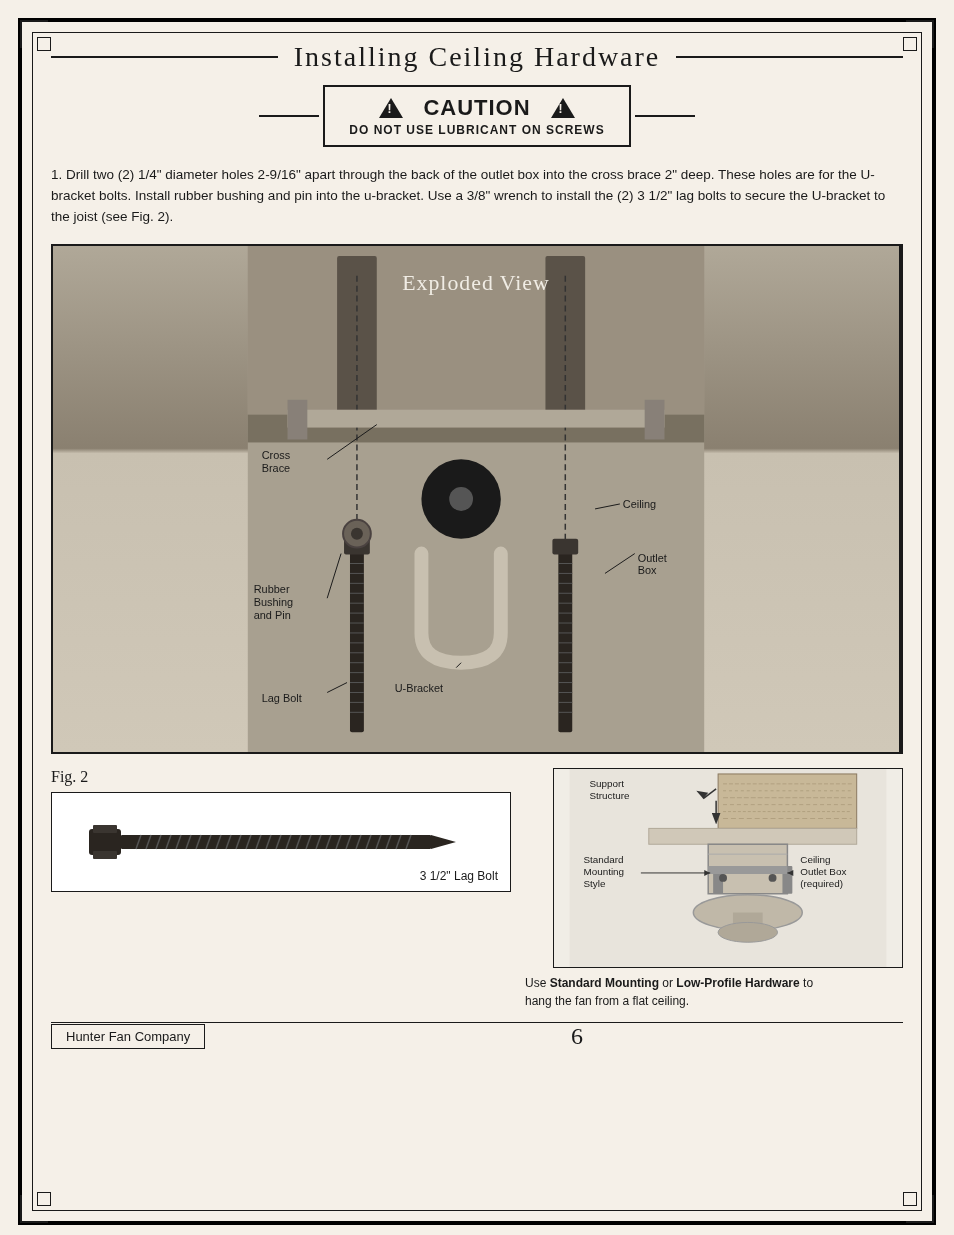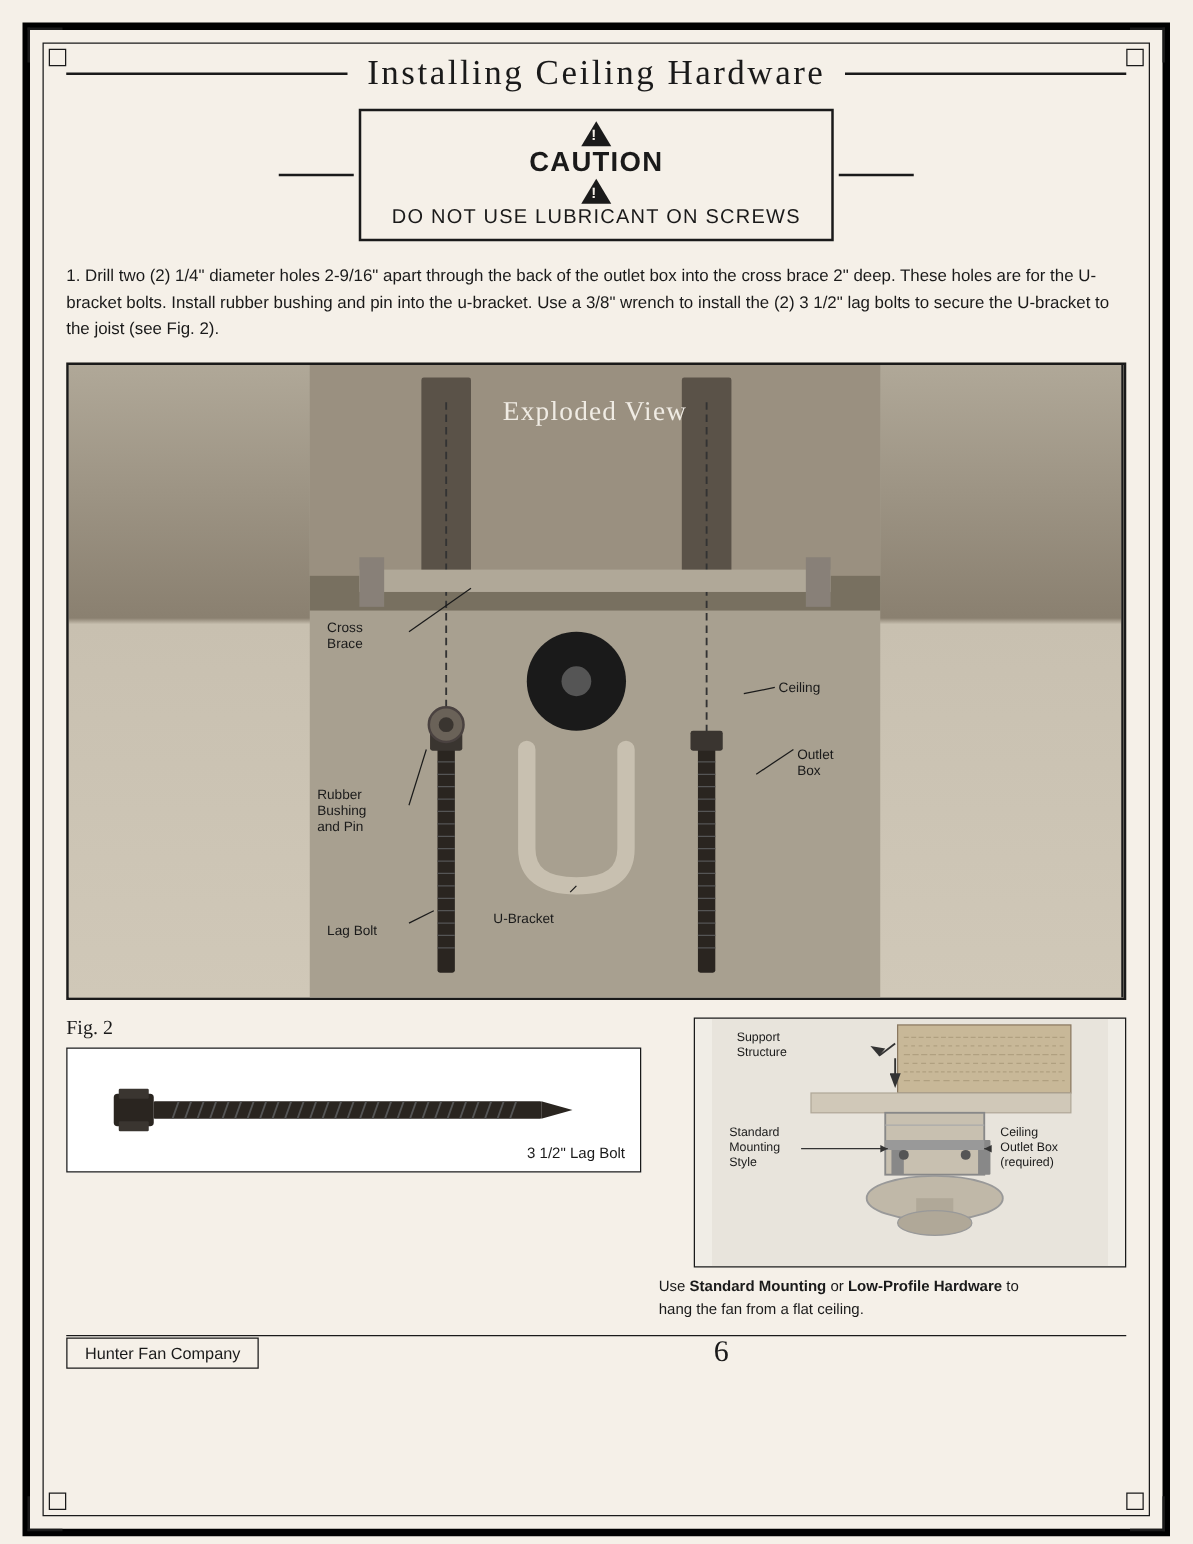--- a/index.html
+++ b/index.html
@@ -18,21 +18,21 @@
       min-height: 1235px;
       background: #f5f0e8;
       padding: 18px;
       position: relative;
     }
 
     
     .outer-border {
       width: 100%;
       min-height: 1199px;
-      border: 6px solid #000000;
+      border: 4px solid #000000;
       position: relative;
       padding: 10px;
     }
 
     
     .inner-border {
       width: 100%;
       min-height: 1179px;
       border: 1.5px solid #1a1a1a;
       position: relative;
@@ -98,30 +98,29 @@
     .caution-box {
       border: 2.5px solid #1a1a1a;
       padding: 8px 24px;
       text-align: center;
       margin: 0 4px;
     }
     .caution-title-row {
       display: flex;
       align-items: center;
       justify-content: center;
-      gap: 0;
+      gap: 20px;
       font-size: 22px;
       font-weight: bold;
       font-family: Arial, sans-serif;
       letter-spacing: 1px;
-      flex-direction: column;
     }
     .caution-subtitle {
-      font-size: 16px;
-      font-weight: normal;
+      font-size: 12px;
+      font-weight: bold;
       font-family: Arial, sans-serif;
       letter-spacing: 1px;
       margin-top: 2px;
     }
     .warning-triangle {
       display: inline-block;
       width: 0;
       height: 0;
       border-left: 12px solid transparent;
       border-right: 12px solid transparent;

